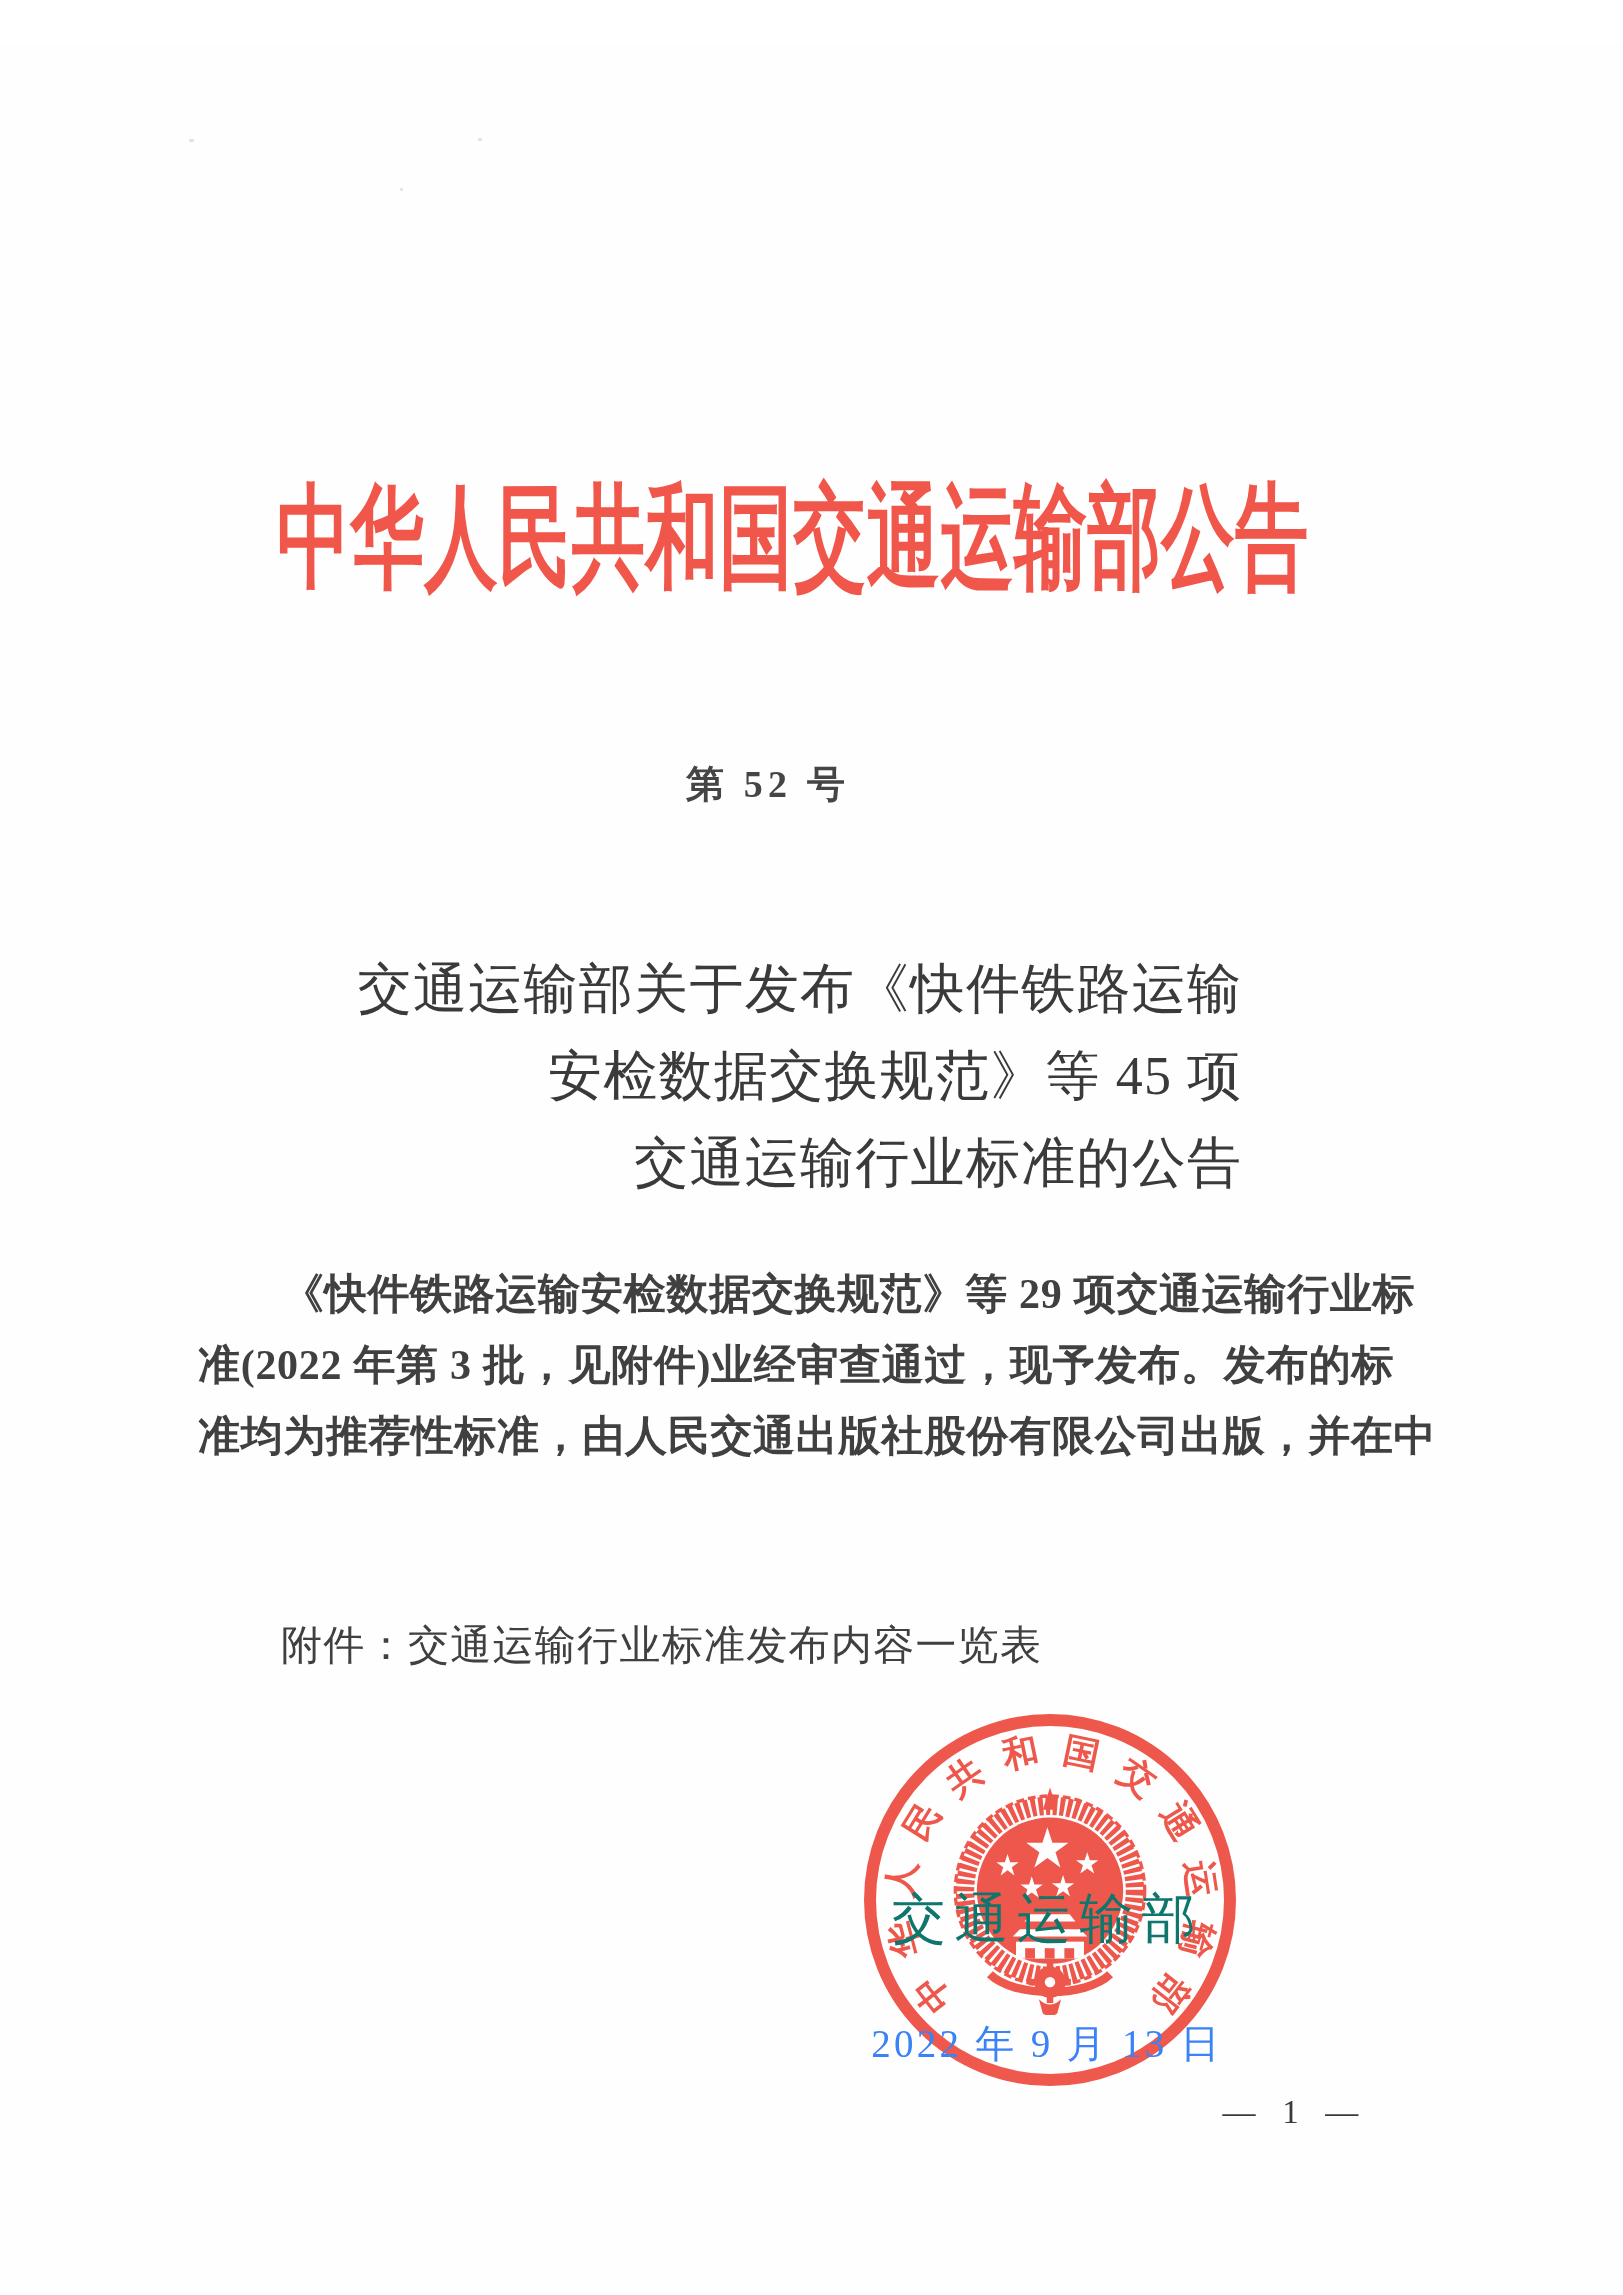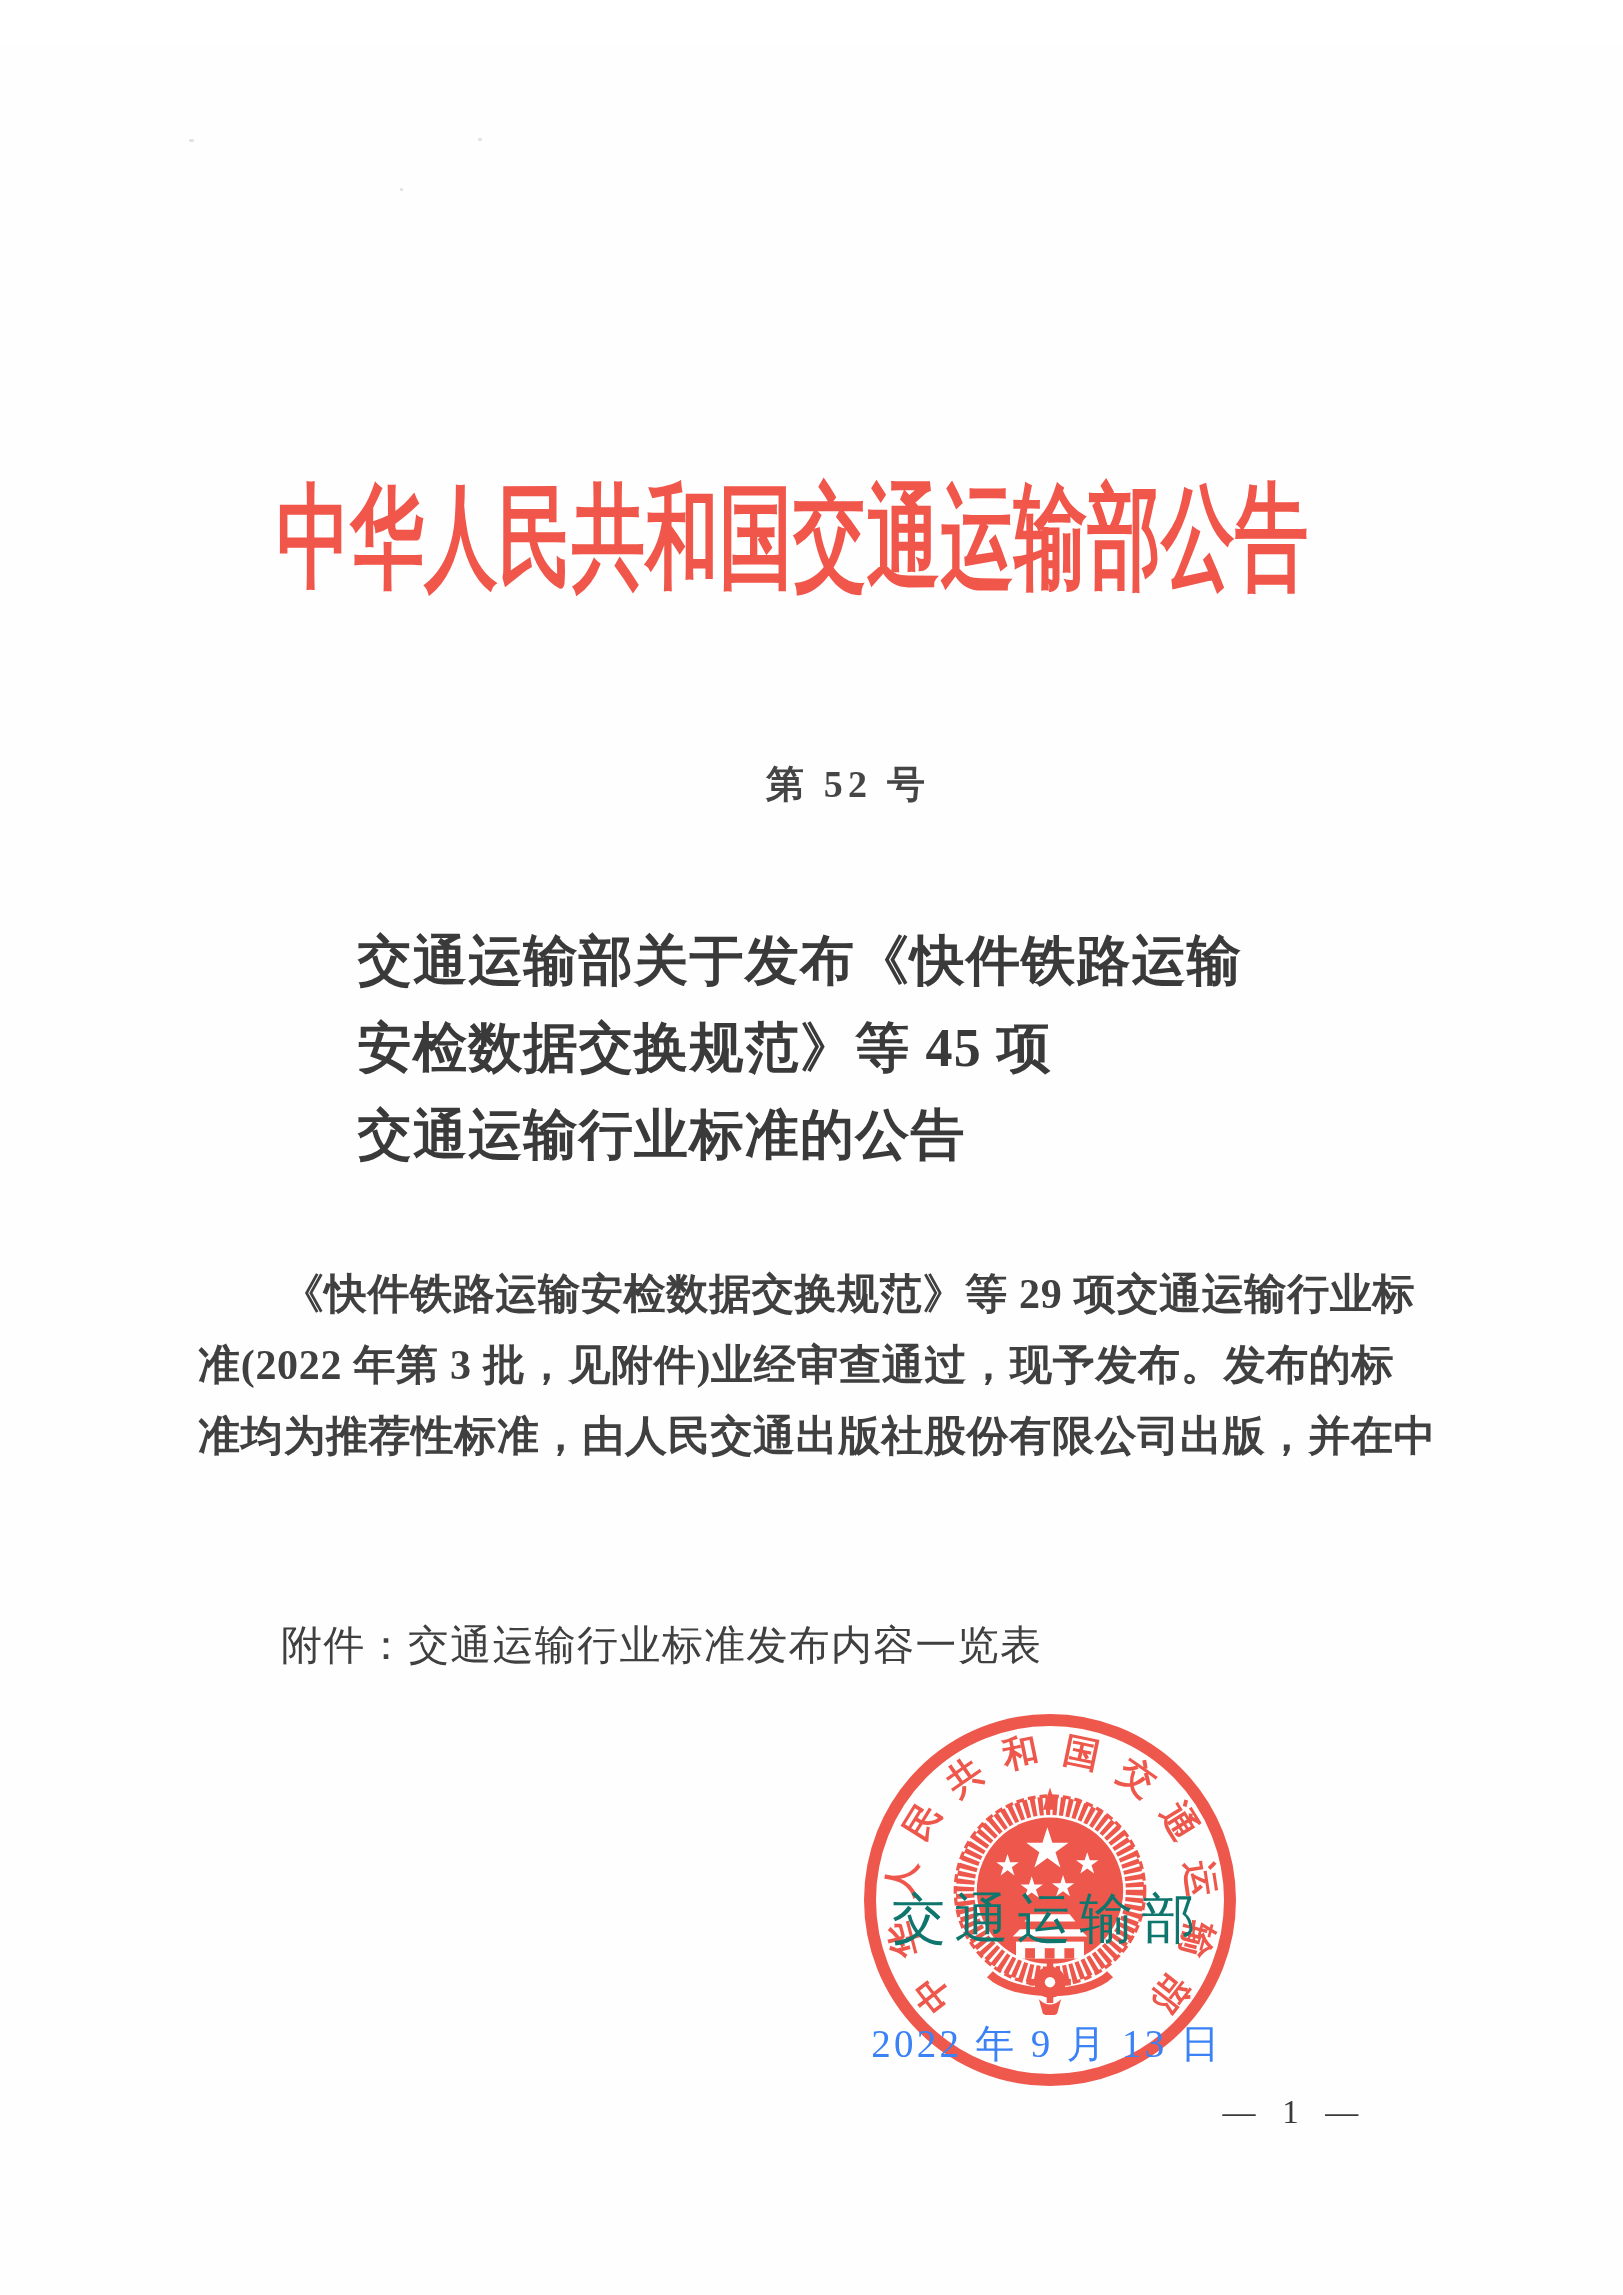--- a/index.html
+++ b/index.html
@@ -18,29 +18,29 @@
   
   .masthead {
     position:absolute; left:793px; top:419px;
     transform:translateX(-50%) scaleY(1.55); transform-origin:top center;
     font-size:73px; font-weight:bold; letter-spacing:0.7px;
     color:#f1564b; white-space:nowrap; margin:0;
   }
 
   
   .issue-no {
-    position:absolute; left:848px; top:715px; transform:translateX(-50%);
+    position:absolute; left:768px; top:715px; transform:translateX(-50%);
     font-size:38px; font-weight:600; letter-spacing:5.2px;
     color:#454545; white-space:nowrap;font-family:Liberation Serif, serif;
   }
 
   
   .doc-title {
-    position:absolute; left:800px; top:874px; transform:translateX(-50%);
-    text-align:left; font-size:54px; font-weight:bold;
+    position:absolute; left:800px; top:902px; transform:translateX(-50%);
+    text-align:right; font-size:54px; font-weight:normal;
     line-height:87px; letter-spacing:1.3px; color:#3a3a3a; white-space:nowrap;
   }
 
   
   .body-text {
     position:absolute; left:198px; top:1215px; width:1231px;
     font-size:42px; line-height:71px; color:#404040;
     letter-spacing:0.7px;
     font-weight:bold;
   }

